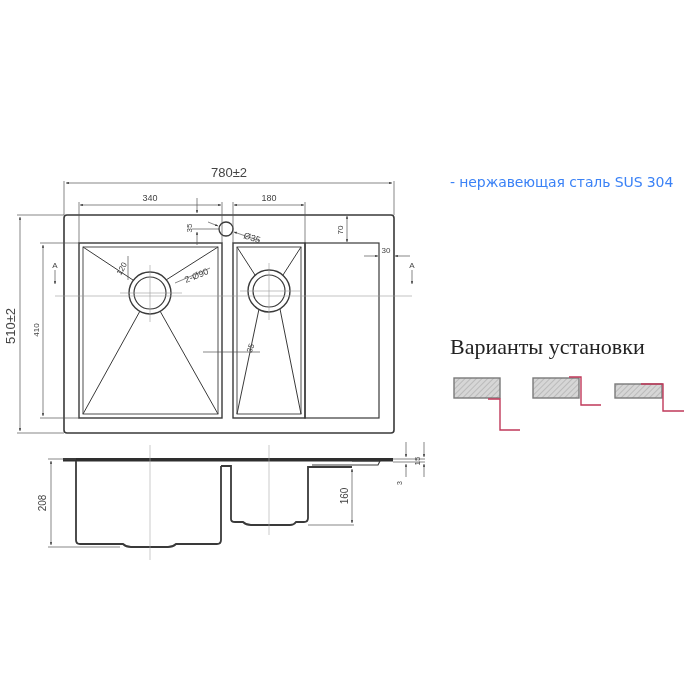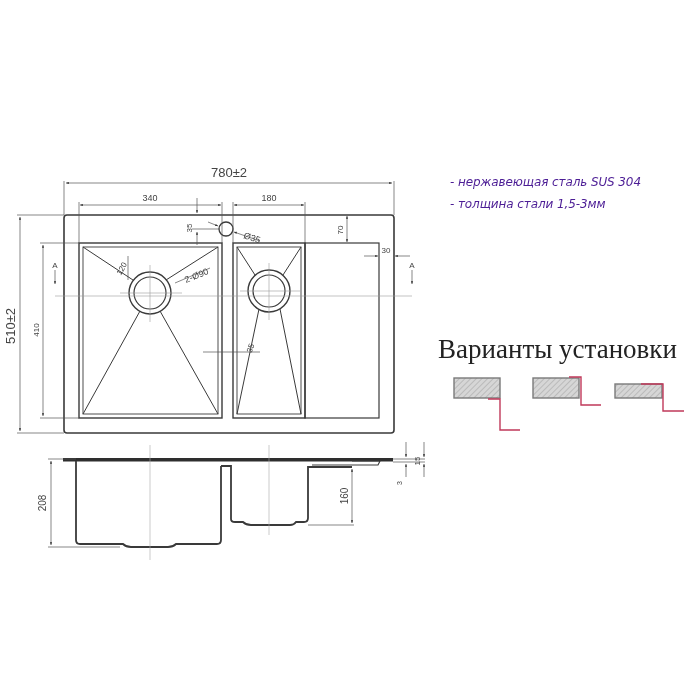--- a/index.html
+++ b/index.html
@@ -1,21 +1,21 @@
 <!DOCTYPE html>
 <html><head>
 <meta charset="utf-8">
 <style>
   html, body { margin: 0; padding: 0; background: #ffffff; }
   body { width: 700px; height: 700px; position: relative; overflow: hidden; font-family: "Liberation Sans", sans-serif; }
   #drawing { position: absolute; left: 0; top: 0; width: 700px; height: 700px; }
   .dim-text { font-family: "Liberation Sans Narrow", "Liberation Sans", sans-serif; fill: #444; }
   .features { position: absolute; left: 450px; top: 172px; width: 250px; }
-  .feature-item { font-family: "DejaVu Sans", sans-serif; font-size: 12px; color: #4c1d95; line-height: 21.5px; white-space: nowrap; letter-spacing: -0.1px; font-style: italic; }
-  .install-title { position: absolute; left: 438px; top: 334px; font-family: "Liberation Serif", serif; font-size: 27px; color: #222; white-space: nowrap; }
+  .feature-item { font-family: "DejaVu Sans", sans-serif; font-size: 14px; color: #3b82f6; line-height: 21.5px; white-space: nowrap; letter-spacing: -0.1px; }
+  .install-title { position: absolute; left: 450px; top: 334px; font-family: "Liberation Serif", serif; font-size: 22px; color: #222; white-space: nowrap; }
 </style>
 </head>
 <body>
 
 <svg id="drawing" viewBox="0 0 700 700" xmlns="http://www.w3.org/2000/svg">
   <defs>
     <marker id="arr" viewBox="0 0 10 10" refX="10" refY="5" markerWidth="6" markerHeight="4" orient="auto-start-reverse">
       <path d="M0,1 L10,5 L0,9 z" fill="#333"></path>
     </marker>
     <pattern id="hatch" width="4" height="4" patternUnits="userSpaceOnUse" patternTransform="rotate(45)">
@@ -171,16 +171,15 @@
     </g>
     <g>
       <rect x="615" y="384" width="47" height="14" fill="url(#hatch)" stroke="#7a7a7a" stroke-width="1.4"></rect>
       <path d="M641 384 L663 384 L663 411 L684 411" fill="none" stroke="#c0395a" stroke-width="1.4"></path>
     </g>
   </g>
 </svg>
 
 <div class="features">
   <div class="feature-item">- нержавеющая сталь SUS 304</div>
-  <div class="feature-item">- толщина стали 1,5-3мм</div>
 </div>
 
 <div class="install-title">Варианты установки</div>
 
 </body></html>

